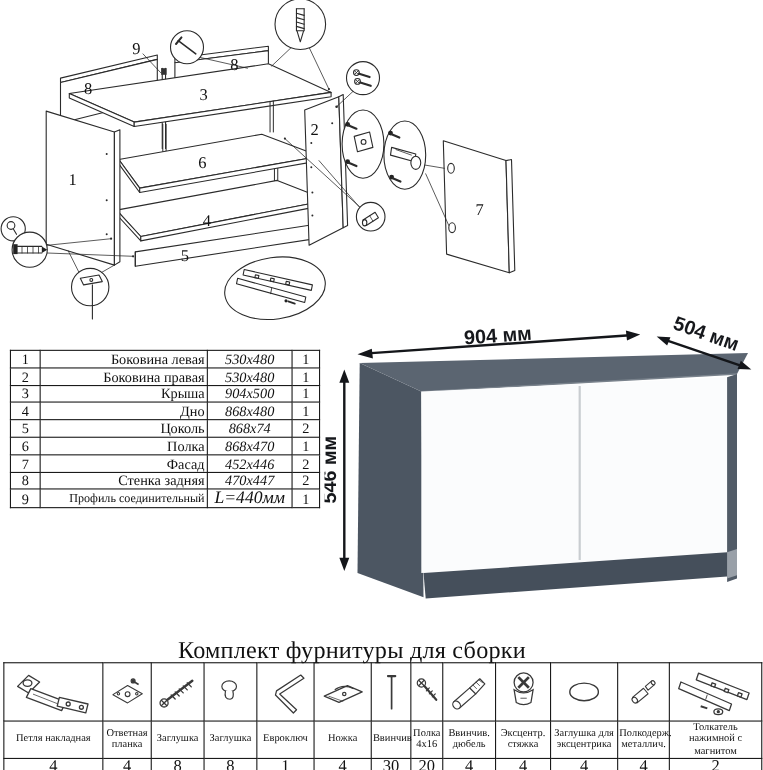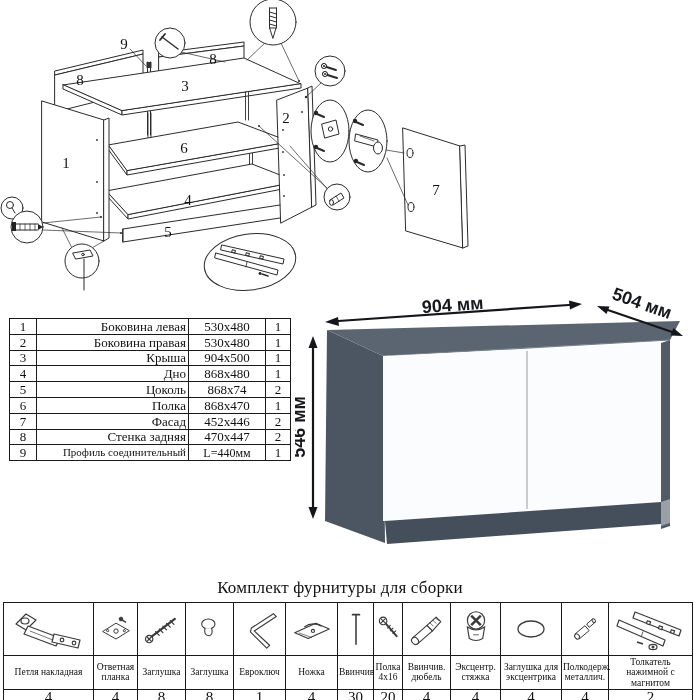--- a/index.html
+++ b/index.html
@@ -6,27 +6,27 @@
   #page{position:relative;width:694px;height:700px;background:#fff;overflow:hidden;
         font-family:"Liberation Serif",serif;color:#111;}
   svg{display:block;}
   
   #parts-table{position:absolute;left:9px;top:318px;border-collapse:collapse;
                table-layout:fixed;width:271px;}
   #parts-table td{border:1px solid #1a1a1a;height:14.8px;padding:0 2px;
                   font-size:13px;line-height:1;white-space:nowrap;overflow:hidden;}
   #parts-table td.c-num{width:22px;text-align:center;}
   #parts-table td.c-name{width:147px;text-align:right;}
-  #parts-table td.c-size{width:72px;text-align:center;}
+  #parts-table td.c-size{width:72px;text-align:center;font-style:italic;}
   #parts-table td.c-qty{width:20px;text-align:center;}
   #parts-table tr.tight td.c-name{font-size:11px;margin-top:28px;}
-  #parts-table tr.tight td.c-size{font-size:12px;}
+  #parts-table tr.tight td.c-size{font-size:16px;}
   
   #hw-title{position:absolute;left:0;top:578px;width:640px;text-align:center;
-            font-size:17px;letter-spacing:.2px;padding-left:20px;}
+            font-size:22px;letter-spacing:.2px;}
   #hw-table{position:absolute;left:3px;top:602px;border-collapse:collapse;
             table-layout:fixed;width:689px;}
   #hw-table td{border:1px solid #1a1a1a;padding:0;text-align:center;vertical-align:middle;}
   #hw-table tr.r-icon td{height:52px;}
   #hw-table tr.r-label td{height:24px;font-size:9.5px;line-height:1.08;padding:1px;}
   #hw-table tr.r-qty td{height:16px;font-size:15px;line-height:1;}
   .hw-ic{margin:0 auto;}
 </style>
 </head>
 <body>

